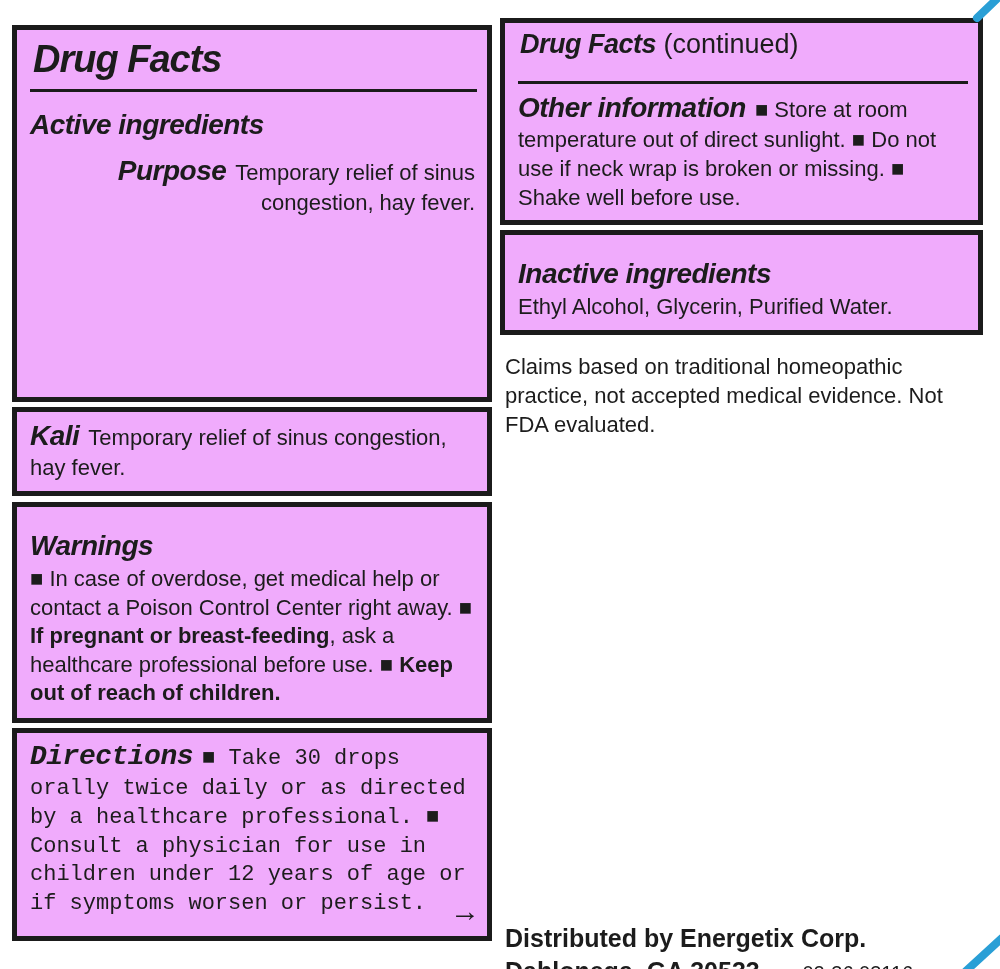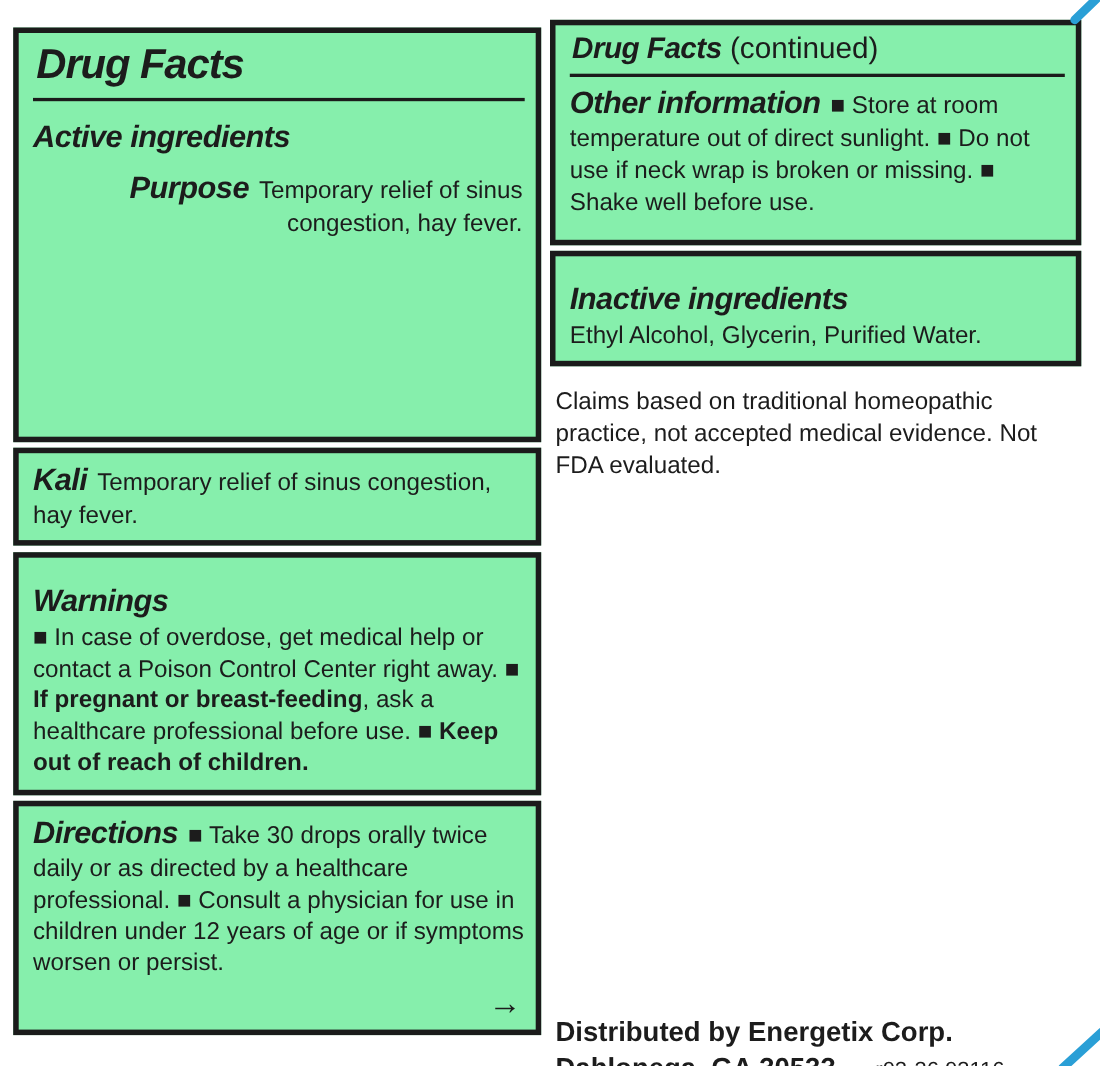--- a/index.html
+++ b/index.html
@@ -9,21 +9,21 @@
     font-family:"Liberation Sans", sans-serif;
     overflow:hidden;
   }
   .page { position:absolute; inset:0; background:#ffffff; }
 
   .col { position:absolute; box-sizing:border-box; }
   .col-left  { left:12px; top:25px;  width:480px; }
   .col-right { left:500px; top:18px; width:483px; height:945px; }
 
   .box {
-    border:5px solid #1b1b1b; background:#86efac;
+    border:5px solid #1b1b1b; background:#f0abfc;
     box-sizing:border-box; padding:6px 10px 8px 13px;
   }
 
   .df-title {
     font-size:38px; font-weight:bold; font-style:italic;
     letter-spacing:-1px; margin:2px 0 8px 3px;
   }
   .rule { height:3px; background:#1b1b1b; margin:0 0 6px 0; }
 
   .h2 {
@@ -34,28 +34,28 @@
     font-size:28px; font-weight:bold; font-style:italic;
     letter-spacing:-0.5px; margin-right:9px;text-align:center;
   }
   .body { font-size:22px; line-height:1.3; margin:0; }
   .b { font-weight:bold; }
 
   .box-main       { min-height:377px; margin-bottom:5px; }
   .purpose        { text-align:right; margin-top:12px; padding-right:2px; }
   .box-uses       { min-height:88px;  margin-bottom:6px; }
   .box-warnings   { min-height:221px; margin-bottom:5px; }
-  .box-directions { min-height:213px; position:relative; }
+  .box-directions { min-height:213px; position:relative;font-family:Liberation Mono, monospace; }
   .arrow {
     position:absolute; right:13px; bottom:8px;
     font-size:30px; line-height:1;
   }
 
   .box-continued { min-height:205px; margin-bottom:5px; padding-top:5px; }
-  .continued-header { font-size:27px; margin:1px 0 7px 2px; }
+  .continued-header { font-size:27px; margin:1px 0 21px 2px; }
   .continued-title  { font-weight:bold; font-style:italic; letter-spacing:-0.5px; }
   .continued-suffix { font-weight:normal; font-style:normal; }
   .box-inactive { min-height:100px; }
 
   .claims { font-size:22px; line-height:1.33; margin:17px 0 0 5px; }
 
   .distributor { position:absolute; left:5px; top:904px; width:478px; }
   .dist-line1 { font-weight:bold; font-size:25px; line-height:1.3; }
   .dist-row   { display:flex; align-items:baseline; }
   .dist-addr  { font-weight:bold; font-size:25px; line-height:1.3; }

